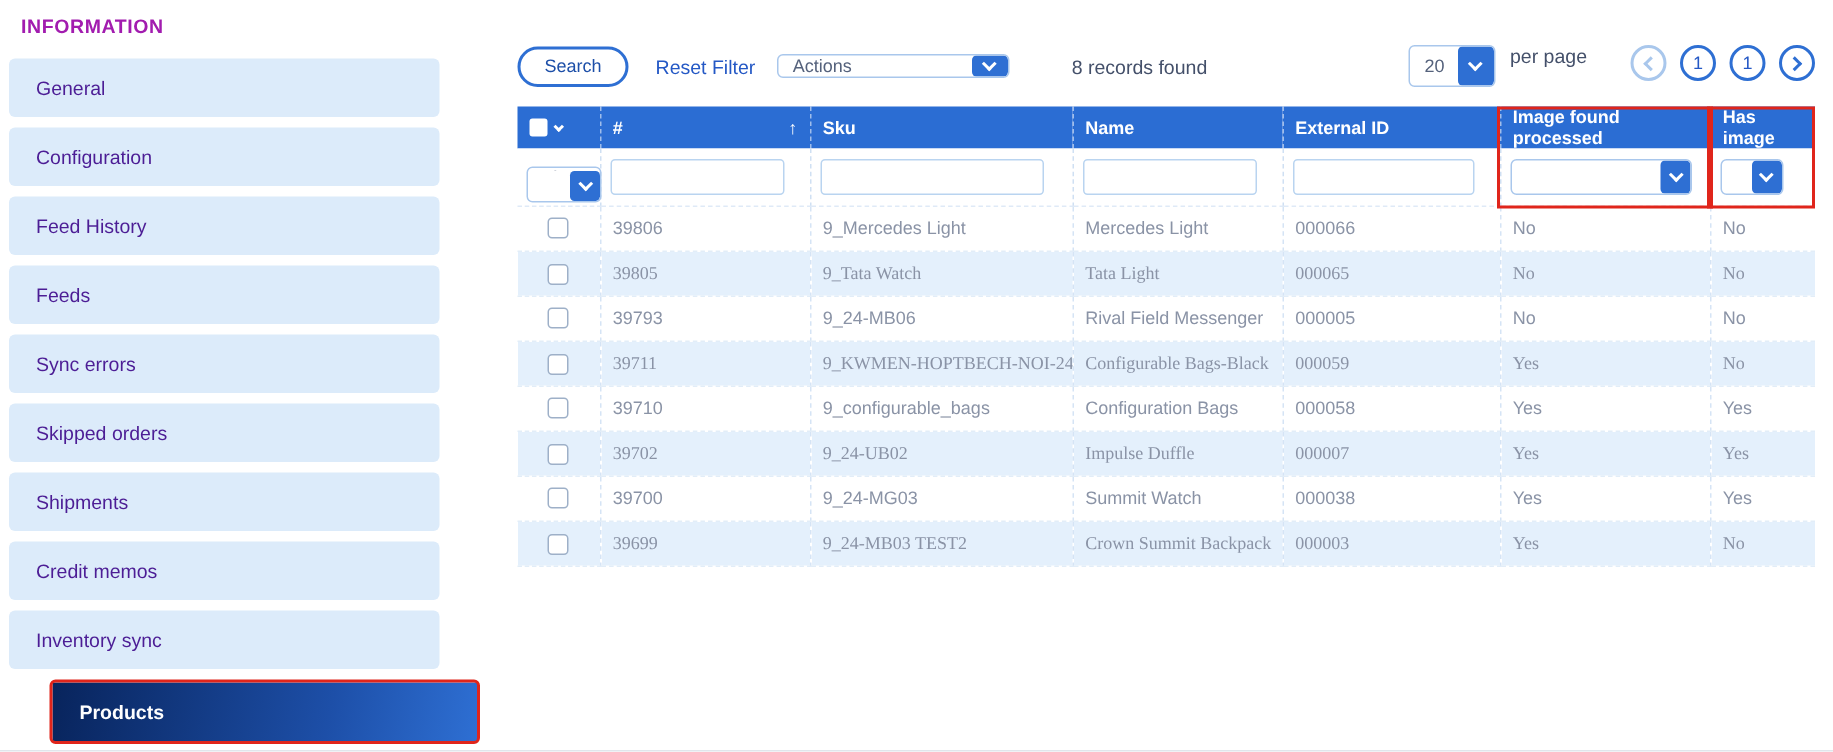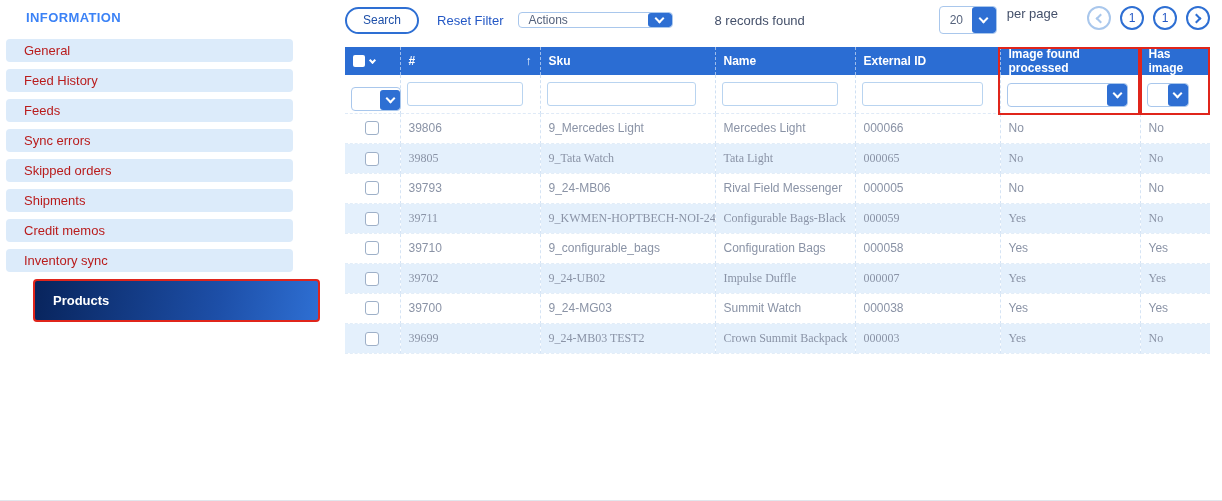--- a/index.html
+++ b/index.html
@@ -9,41 +9,41 @@
     font-family:"Liberation Sans", sans-serif;
     background:#ffffff;
     overflow:hidden;
     border-bottom:1px solid #e1e6ec;
   }
   .page { display:flex; width:100%; height:100%; }
 
   
   .sidebar { flex:0 0 300px; width:300px; padding:8px 0 0 6px; }
   .sidebar-title {
-    font-size:13px; font-weight:bold; color:#3b82f6;
-    letter-spacing:.4px; margin:2px 0 14px 20px;
+    font-size:13px; font-weight:bold; color:#a21caf;
+    letter-spacing:.4px; margin:2px 0 14px 8px;
   }
   .side-item {
-    width:287px; height:23px; margin-bottom:7px;
+    width:287px; height:39px; margin-bottom:7px;
     background:#dcebfa; border-radius:4px;
     display:flex; align-items:center; padding-left:18px;
-    color:#b91c1c; font-size:13px; cursor:pointer;
+    color:#4c1d95; font-size:13px; cursor:pointer;
   }
   .side-item.selected {
     height:43px; margin-bottom:0;
     background:linear-gradient(100deg,#08245c 0%,#1d4fa8 65%,#2e6fd3 100%);
     color:#ffffff; font-weight:bold;
     border:2px solid #e0251b;
     margin-left:27px;
   }
 
   
   .main { flex:1; padding:0 12px 0 45px; position:relative; }
 
-  .toolbar { display:flex; align-items:center; margin:5px 0 12px 0; height:30px; }
+  .toolbar { display:flex; align-items:center; margin:29px 0 12px 0; height:30px; }
   .btn-search {
     height:27px; padding:0 16px; background:#fff;
     border:2px solid #2e6fd3; border-radius:14px;
     color:#1d4fa8; font-size:12px; font-family:inherit; cursor:pointer;
   }
   .link-reset { color:#2458c5; font-size:13px; margin-left:18px; cursor:pointer; white-space:nowrap; }
 
   .sel {
     display:inline-flex; align-items:center; height:16px;
     border:1px solid #a9c7ec; border-radius:4px; background:#fff;
@@ -130,20 +130,23 @@
 </head>
 <body>
 
 <div class="page">
 
   <aside class="sidebar">
     <div class="sidebar-title">INFORMATION</div>
     <div id="sidebar-items">
         <div class="side-item">
     <span class="side-label">General</span>
+  </div>
+        <div class="side-item">
+    <span class="side-label">Configuration</span>
   </div>
         <div class="side-item">
     <span class="side-label">Feed History</span>
   </div>
         <div class="side-item">
     <span class="side-label">Feeds</span>
   </div>
         <div class="side-item">
     <span class="side-label">Sync errors</span>
   </div>

